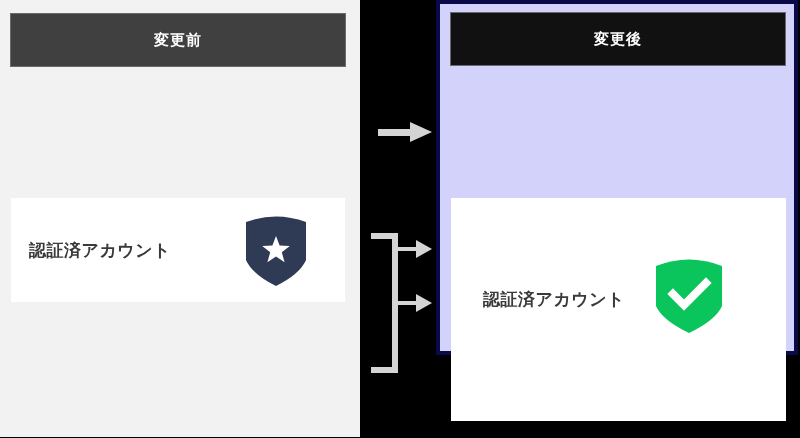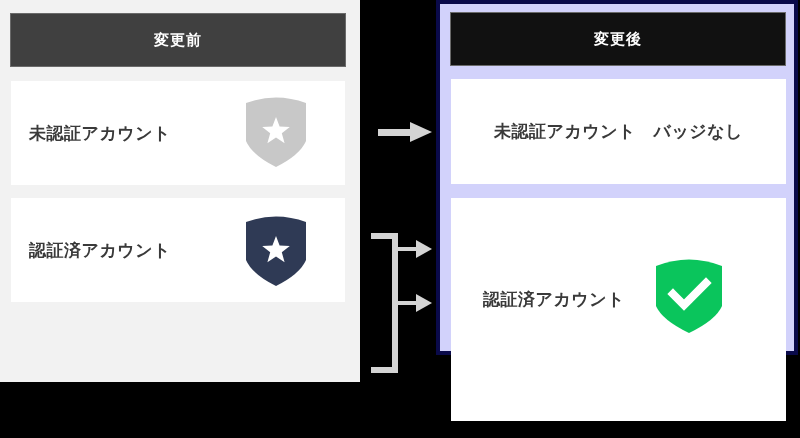--- a/index.html
+++ b/index.html
@@ -1,20 +1,20 @@
 <!DOCTYPE html>
 <html><head>
 <meta charset="utf-8">
 <style>
   * { box-sizing: border-box; margin: 0; padding: 0; }
   html, body { width: 800px; height: 438px; background: #000000; overflow: hidden; }
   body { position: relative; font-family: "DejaVu Sans", "Liberation Sans", sans-serif; }
 
   .panel { position: absolute; }
-  .panel-before { left: 0; top: 0; width: 360px; height: 382px; background: #f2f2f2; }
+  .panel-before { left: 0; top: 0; width: 360px; height: 437px; background: #f2f2f2; }
   .panel-after { left: 436px; top: 0; width: 362px; height: 355px; background: #d2d2fb; border: 4px solid #0a0a4a; }
 
   .header { position: absolute; display: flex; align-items: center; justify-content: center;
     color: #ffffff; font-weight: bold; font-size: 15px; letter-spacing: 1px; }
   .panel-before .header { left: 10px; top: 13px; width: 336px; height: 54px; background: #404040; border: 1px solid #6a6a6a; }
   .panel-after .header { left: 10px; top: 8px; width: 336px; height: 54px; background: #111111; border: 1px solid #6a6a6a; }
 
   .card { position: absolute; background: #ffffff; display: flex; align-items: center; }
   .panel-before .card { left: 11px; width: 334px; height: 104px; }
   .card-text { font-size: 17px; font-weight: bold; color: #3a3a3a; letter-spacing: 0.5px; white-space: nowrap; }
@@ -29,27 +29,20 @@
   .after-card-2 .badge { left: 203px; top: 58px; width: 70px; height: 78px; }
 
   .arrows { position: absolute; left: 360px; top: 0; width: 76px; height: 438px; }
 </style>
 </head>
 <body>
 
 <div class="panel panel-before">
   <div class="header">変更前</div>
 
-  <div class="card" style="top:81px;">
-    <span class="card-text">未認証アカウント</span>
-    <svg class="badge" style="top:14px;" viewBox="0 0 64 74">
-      <path d="M2 8 Q32 -3 62 8 L62 46 Q56 60 32 72 Q8 60 2 46 Z" fill="#c8c8c8"></path>
-      <path d="M32 22 L35.6 31.6 L45.8 32 L37.8 38.3 L40.6 48.2 L32 42.5 L23.4 48.2 L26.2 38.3 L18.2 32 L28.4 31.6 Z" fill="#ffffff"></path>
-    </svg>
-  </div>
 
   <div class="card" style="top:198px;">
     <span class="card-text">認証済アカウント</span>
     <svg class="badge" style="top:16px;" viewBox="0 0 64 74">
       <path d="M2 8 Q32 -3 62 8 L62 46 Q56 60 32 72 Q8 60 2 46 Z" fill="#2f3a55"></path>
       <path d="M32 22 L35.6 31.6 L45.8 32 L37.8 38.3 L40.6 48.2 L32 42.5 L23.4 48.2 L26.2 38.3 L18.2 32 L28.4 31.6 Z" fill="#ffffff"></path>
     </svg>
   </div>
 
 </div>
@@ -68,23 +61,20 @@
     <polygon points="56,240 72,249 56,258"></polygon>
 
     <rect x="38" y="301" width="20" height="4"></rect>
     <polygon points="56,294 72,303 56,312"></polygon>
   </g>
 </svg>
 
 <div class="panel panel-after">
   <div class="header">変更後</div>
 
-  <div class="card after-card-1">
-    <span class="card-text">未認証アカウント　バッジなし</span>
-  </div>
 
   <div class="card after-card-2">
     <span class="card-text">認証済アカウント</span>
     <svg class="badge" viewBox="0 0 70 78">
       <path d="M2 10 Q35 -3 68 10 L68 50 Q62 64 35 77 Q8 64 2 50 Z" fill="#0ac55c"></path>
       <path d="M19 38 L30 49 L52 27" fill="none" stroke="#ffffff" stroke-width="8" stroke-linecap="square" stroke-linejoin="miter"></path>
     </svg>
   </div>
 </div>
 

